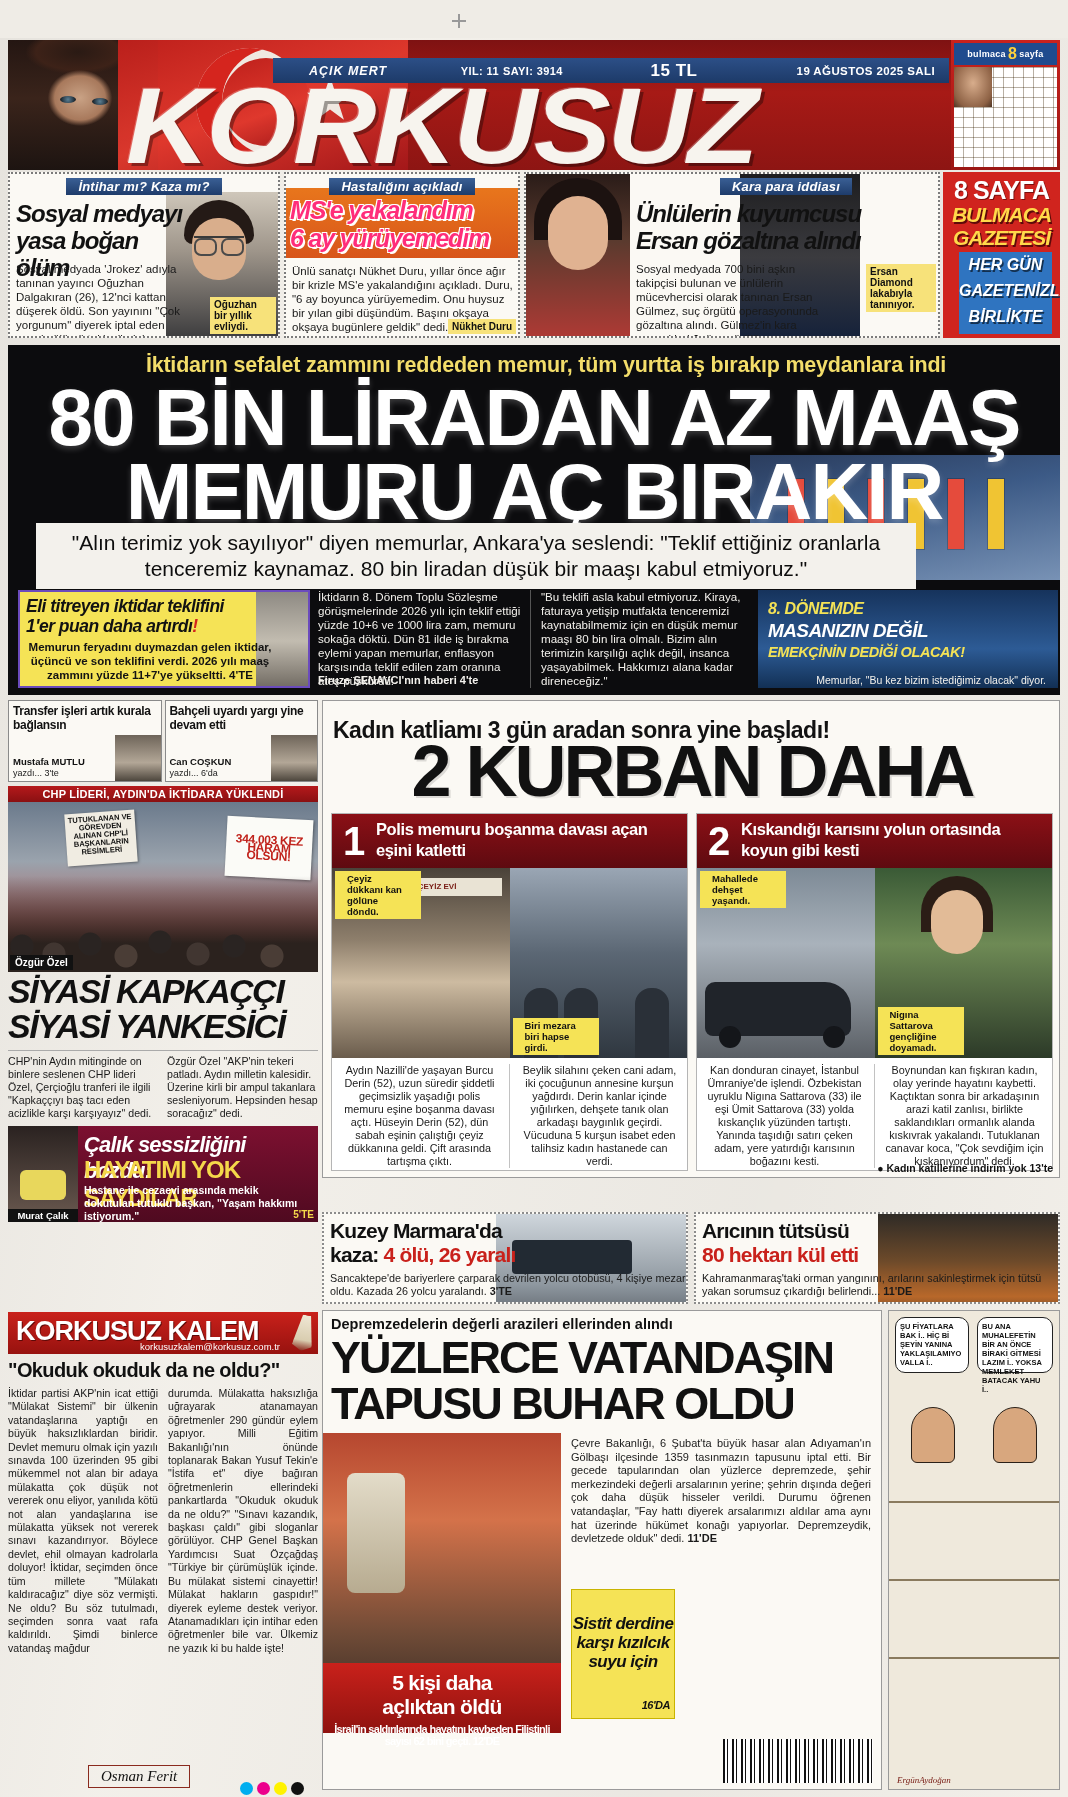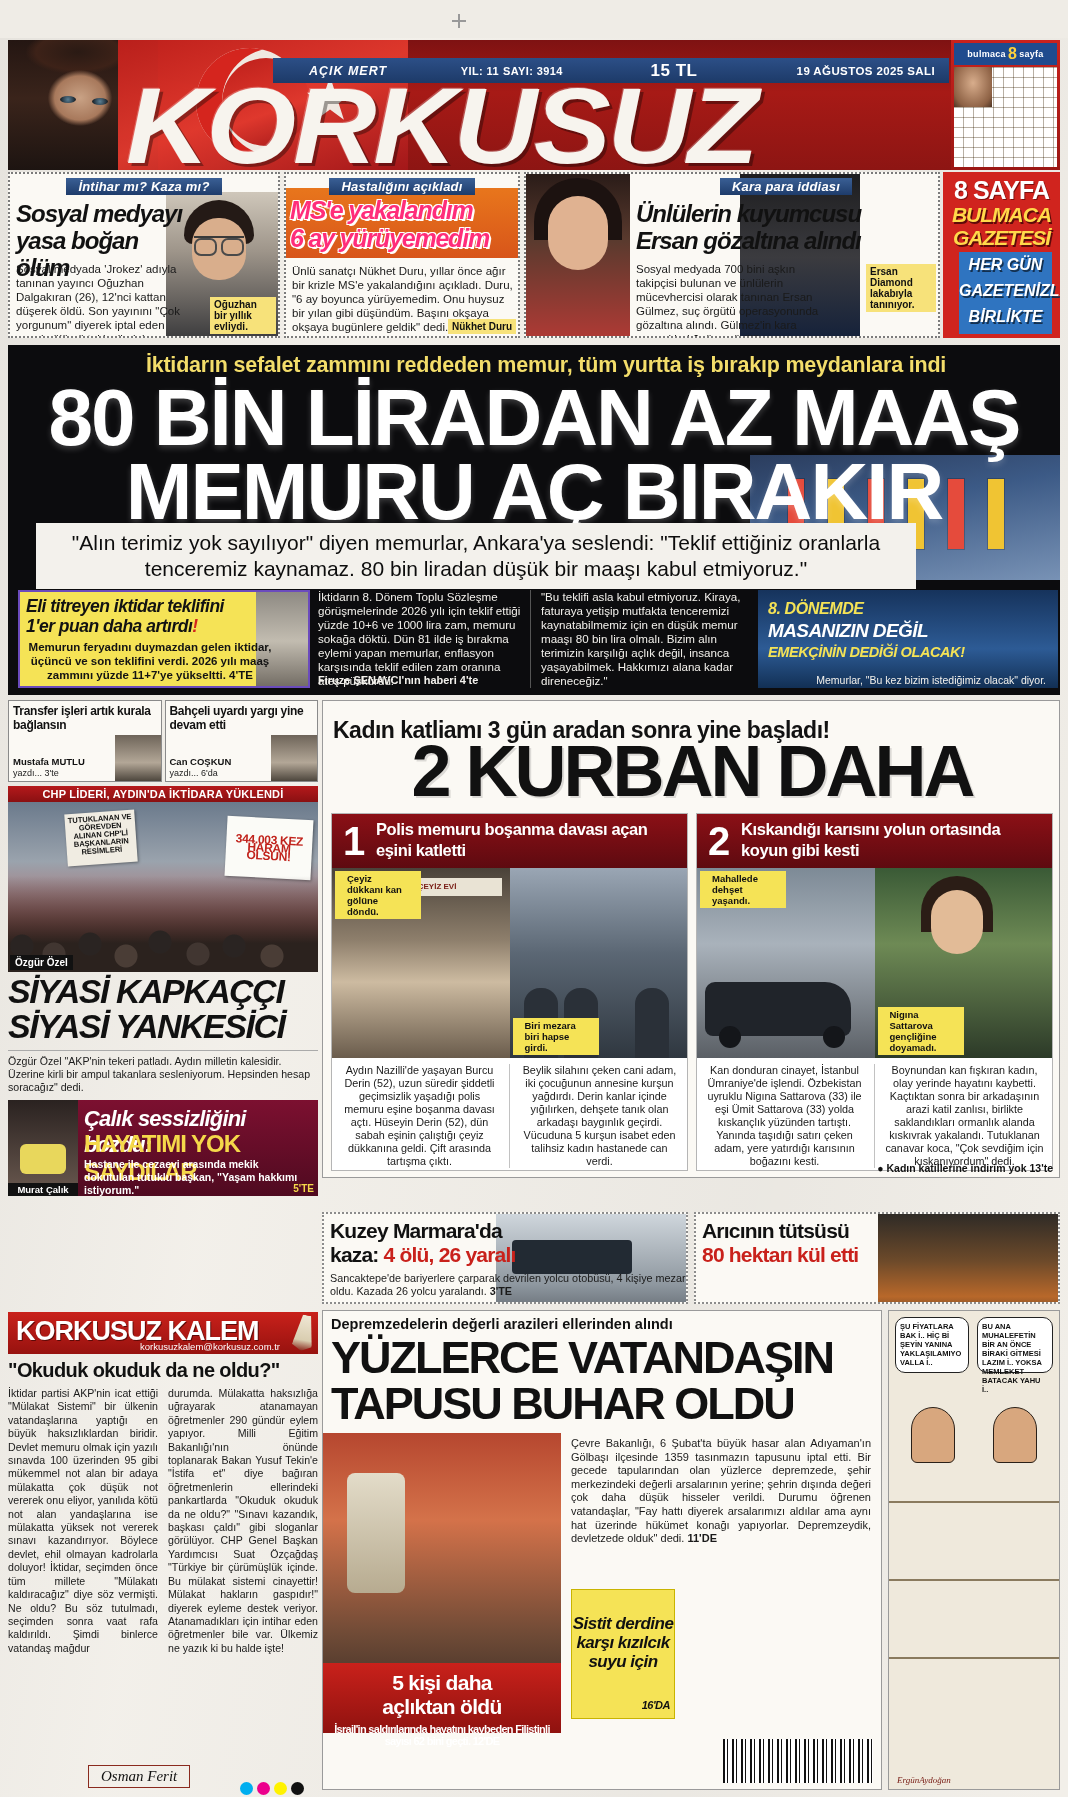--- a/index.html
+++ b/index.html
@@ -532,20 +532,21 @@
       <div class="placard p1">TUTUKLANAN VE GÖREVDEN ALINAN CHP'Lİ BAŞKANLARIN RESİMLERİ</div>
       <div class="placard p2">344.003 KEZ HARAM OLSUN!</div>
       <div class="crowd"></div>
       <div class="ozcap">Özgür Özel</div>
     </div>
     <div class="chp-h">
       <div>SİYASİ KAPKAÇÇI</div>
       <div>SİYASİ YANKESİCİ</div>
     </div>
     <div class="chp-cols">
+      <div>CHP'nin Aydın mitinginde on binlere seslenen CHP lideri Özel, Çerçioğlu tranferi ile ilgili "Kapkaççıyı baş tacı eden acizlikle karşı karşıyayız" dedi.</div>
       <div>Özgür Özel "AKP'nin tekeri patladı. Aydın milletin kalesidir. Üzerine kirli bir ampul takanlara sesleniyorum. Hepsinden hesap soracağız" dedi.</div>
     </div>
 
     <div class="calik">
       <div class="cpic">
         <div class="msk"></div>
         <div class="cname">Murat Çalık</div>
       </div>
       <div class="ch1">Çalık sessizliğini bozdu:</div>
       <div class="ch2">HAYATIMI YOK SAYDILAR</div>
@@ -654,20 +655,24 @@
         <span>Sancaktepe'de bariyerlere çarparak devrilen yolcu otobüsü, 4 kişiye mezar oldu. Kazada 26 yolcu yaralandı.</span>
         <span class="bpage">3'TE</span>
       </div>
     </div>
     <div class="brc">
       <div class="bpic fire"></div>
       <div class="bh">
         <div>Arıcının tütsüsü</div>
         <div><em>80 hektarı kül etti</em></div>
       </div>
+      <div class="bb">
+        <span>Kahramanmaraş'taki orman yangınını, arılarını sakinleştirmek için tütsü yakan sorumsuz çıkardığı belirlendi...</span>
+        <span class="bpage">11'DE</span>
+      </div>
     </div>
   </div>
 
   <div class="tapu">
     <div class="tk">Depremzedelerin değerli arazileri ellerinden alındı</div>
     <div class="th">
       <div>YÜZLERCE VATANDAŞIN</div>
       <div>TAPUSU BUHAR OLDU</div>
     </div>
     <div class="tphoto">

